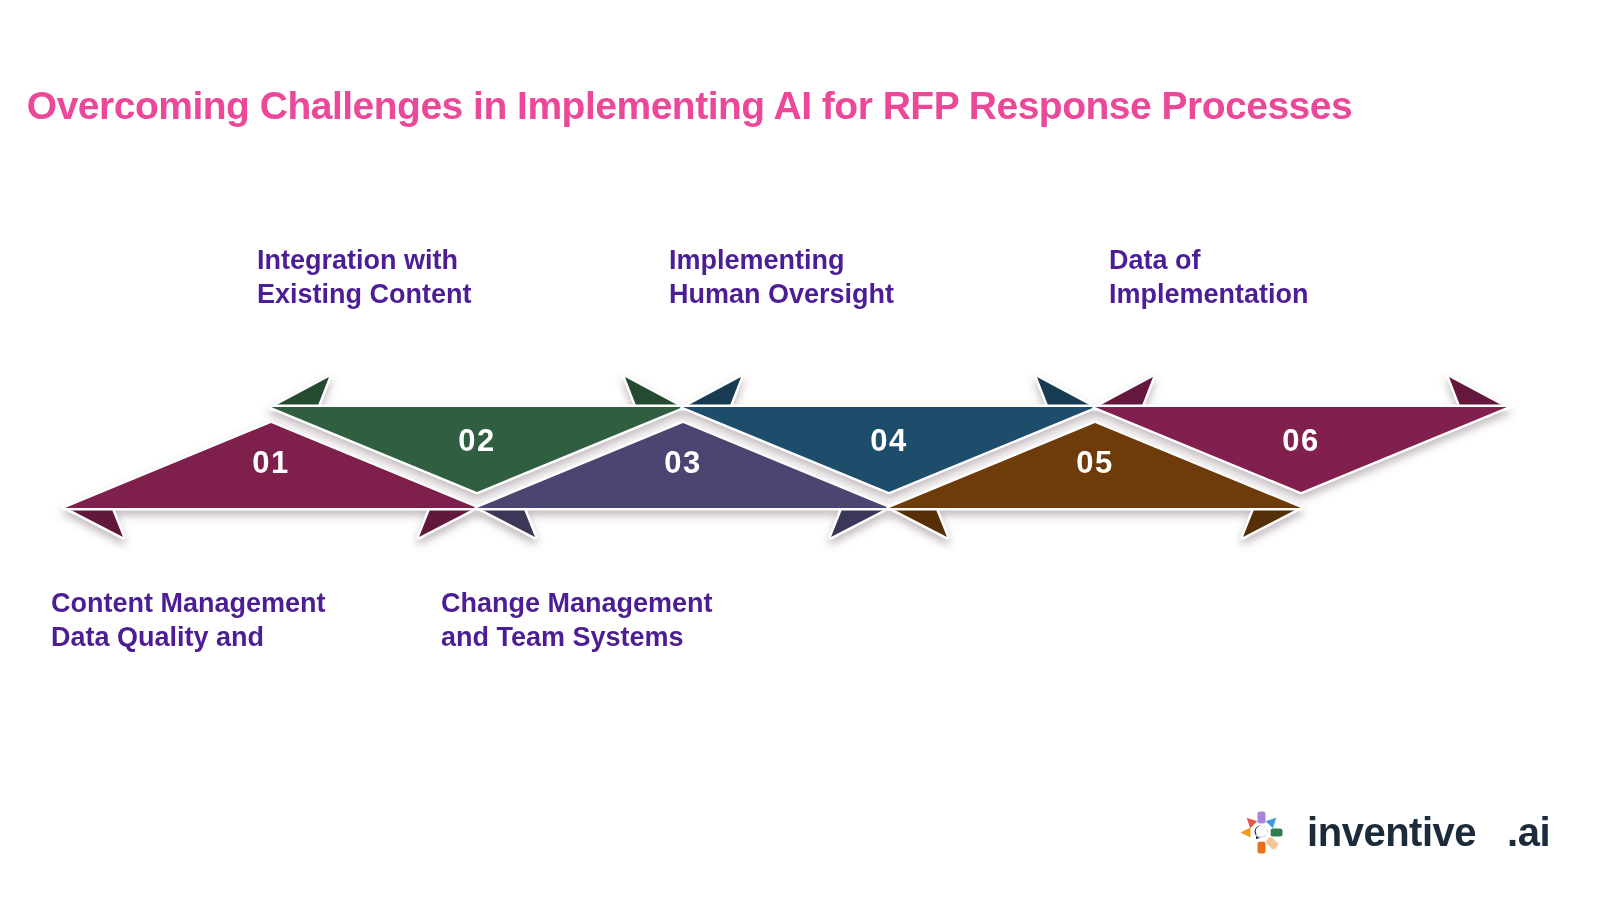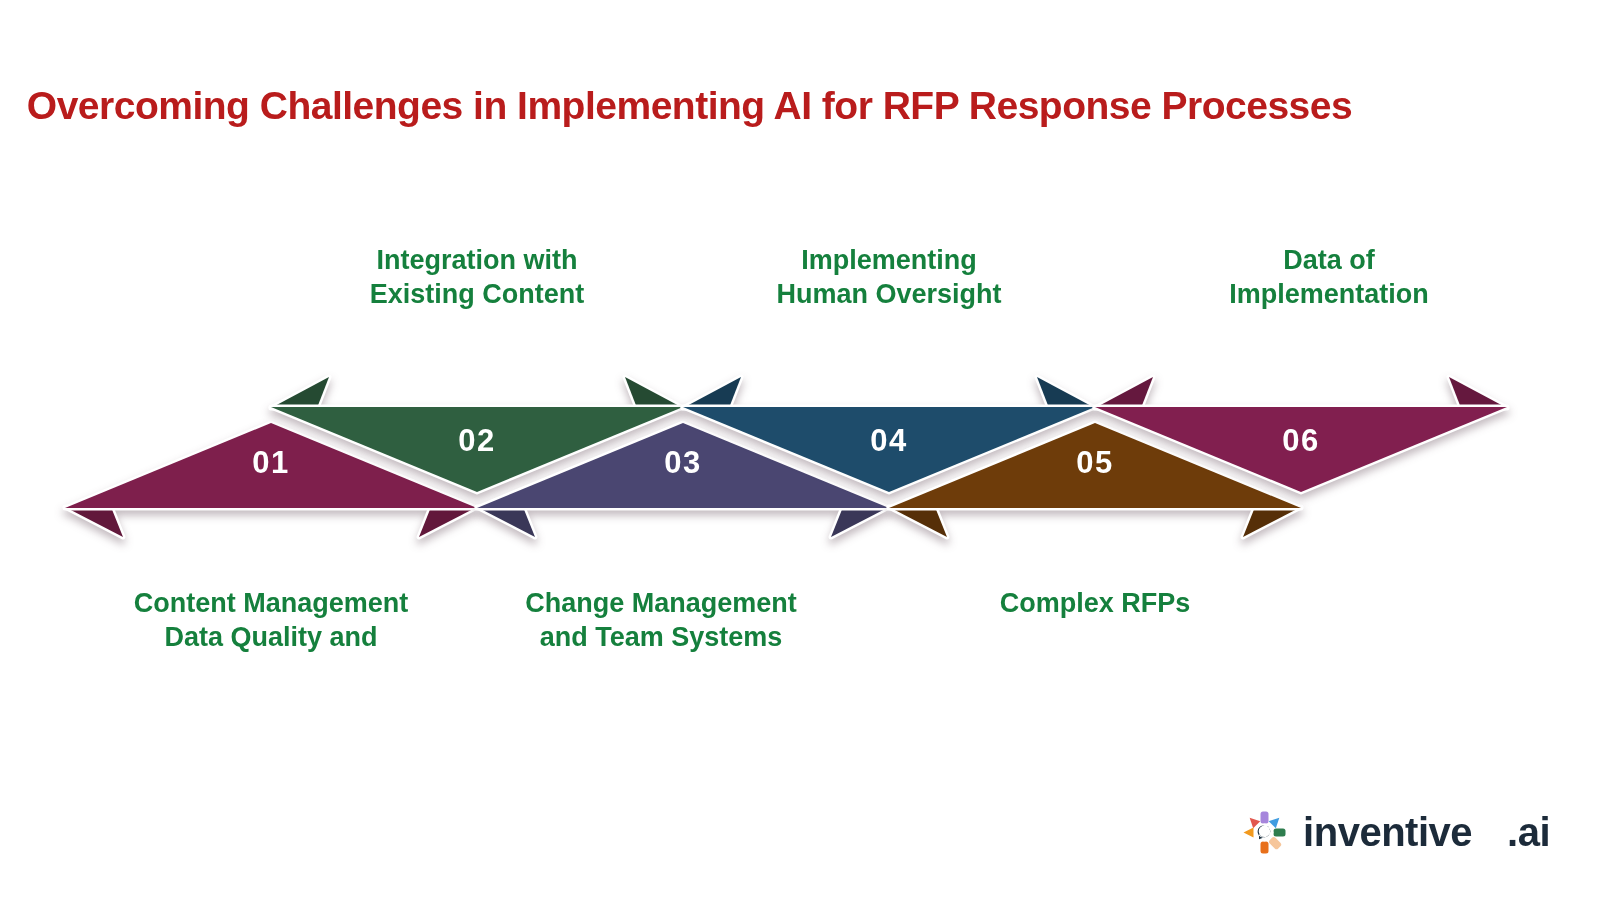--- a/index.html
+++ b/index.html
@@ -4,44 +4,44 @@
 <style>
   html,body{margin:0;padding:0;}
   body{
     width:1600px;height:900px;overflow:hidden;background:#ffffff;
     font-family:"Liberation Sans","DejaVu Sans",sans-serif;
     position:relative;
   }
   .canvas{position:absolute;inset:0;}
   .title{
     position:absolute;left:0;top:84px;width:1379px;
-    text-align:center;font-size:39px;font-weight:700;color:#b91c1c;
+    text-align:center;font-size:39px;font-weight:700;color:#ec4899;
     letter-spacing:-0.5px;margin:0;
   }
   .step-label{
-    position:absolute;width:440px;text-align:center;
-    font-size:27px;font-weight:700;color:#15803d;line-height:34px;
+    position:absolute;width:440px;
+    font-size:27px;font-weight:700;color:#4c1d95;line-height:34px;
   }
   .step-label.top{top:243px;}
   .step-label.bottom{top:586px;}
   #arrows{position:absolute;left:0;top:0;}
   .step-g{filter:drop-shadow(0px 5px 4px rgba(55,28,42,0.30));}
   .num{
     font-family:"Liberation Sans","DejaVu Sans",sans-serif;
     font-size:31px;font-weight:700;letter-spacing:1.5px;fill:#ffffff;
   }
   .logo{
     position:absolute;right:50px;bottom:44px;
-    display:flex;align-items:center;gap:15px;
+    display:flex;align-items:center;gap:22px;
   }
   .logo-text{
     font-size:40px;font-weight:700;color:#1c2b3a;letter-spacing:-0.5px;
   }
   .logo-suffix{
-    font-size:40px;font-weight:700;color:#1c2b3a;margin-left:20px;letter-spacing:-0.5px;
+    font-size:40px;font-weight:700;color:#1c2b3a;margin-left:9px;letter-spacing:-0.5px;
   }
 </style>
 </head>
 <body>
 
 <div class="canvas">
 
   <h1 class="title">Overcoming Challenges in Implementing AI for RFP Response Processes</h1>
 
   <svg id="arrows" width="1600" height="900" viewBox="0 0 1600 900">
@@ -94,21 +94,20 @@
       </div>
       <div class="step-label bottom" style="left: 441px;">
         <div>Change Management</div>
         <div>and Team Systems</div>
       </div>
       <div class="step-label top" style="left: 669px;">
         <div>Implementing</div>
         <div>Human Oversight</div>
       </div>
       <div class="step-label bottom" style="left: 875px;">
-        <div>Complex RFPs</div>
       </div>
       <div class="step-label top" style="left: 1109px;">
         <div>Data of</div>
         <div>Implementation</div>
       </div>
     </div>
 
   <div class="logo">
     <svg id="logo-icon" width="47" height="47" viewBox="-23.5 -23.5 47 47">
         <polygon points="-5,-11 5,-11 0,-21" transform="rotate(315)" fill="#e2574e"></polygon>

